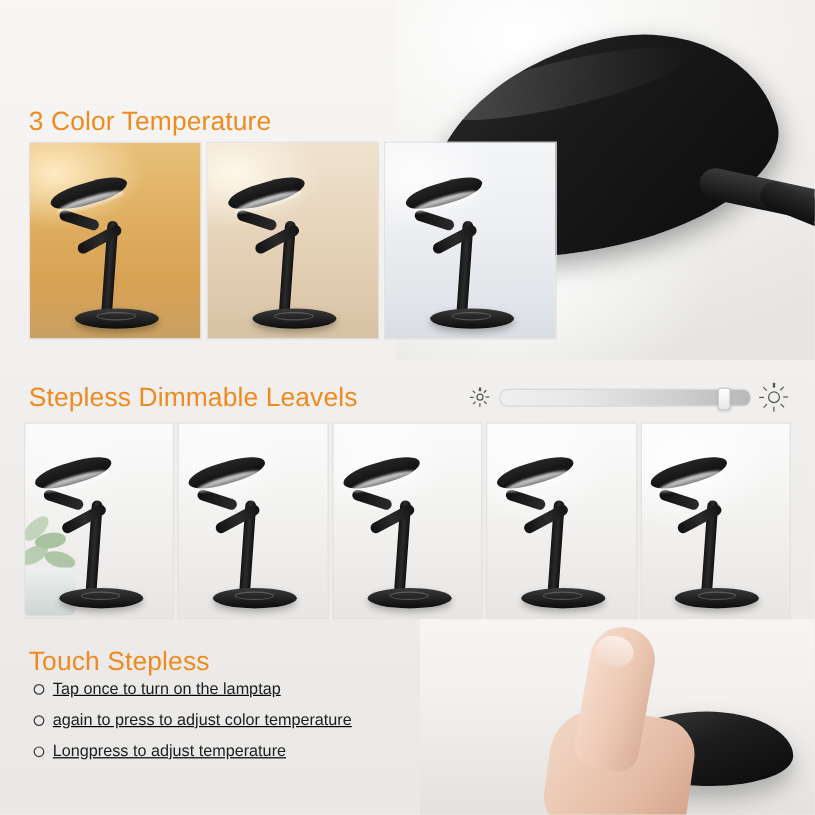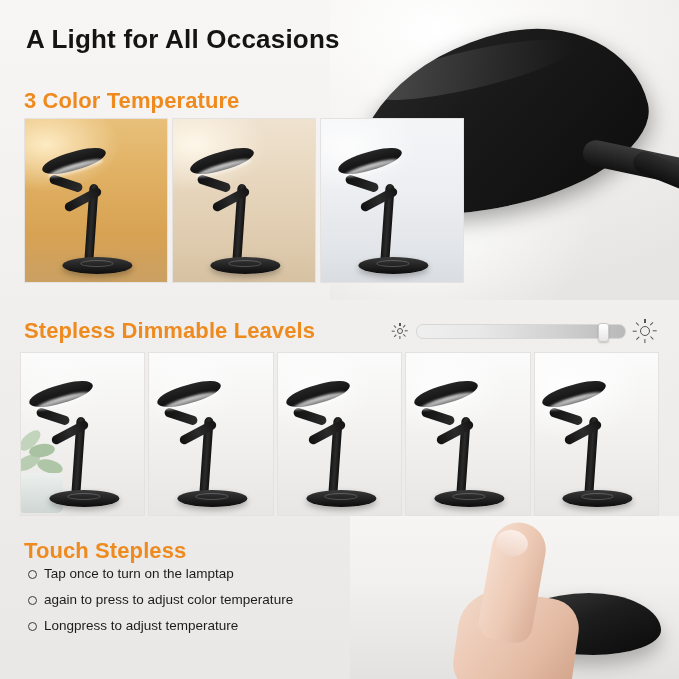--- a/index.html
+++ b/index.html
@@ -58,21 +58,21 @@
     border-radius:12px;
     transform:rotate(22deg);
   }
 
   
   .main-title{
     position:absolute;left:26px;top:24px;
     font-size:26px;font-weight:bold;color:#141414;letter-spacing:.2px;
   }
   .sec-title{
-    position:absolute;font-size:22px;font-weight:bold;color:#ee8a1e;letter-spacing:.1px;
+    position:absolute;font-size:22px;font-weight:normal;color:#ee8a1e;letter-spacing:.1px;
   }
   #t-color{left:24px;top:88px;}
   #t-dim{left:24px;top:318px;text-align:center;}
   #t-touch{left:24px;top:538px;}
 
   
   .ct-row{position:absolute;left:24px;top:118px;width:441px;height:165px;display:flex;gap:4px;}
   .ct-cell{width:144px;height:165px;position:relative;overflow:hidden;border:1px solid #e3e2e0;box-sizing:border-box;}
   .warm{background:linear-gradient(180deg,#e8c07a 0%,#e0b063 35%,#d8a253 70%,#caa063 100%);}
   .neutral{background:linear-gradient(180deg,#efe2cf 0%,#e7d6bd 40%,#dfcbae 75%,#d6c1a2 100%);}
@@ -156,21 +156,21 @@
   }
   .plant .pot{position:absolute;bottom:0;left:4px;width:44px;height:40px;background:linear-gradient(180deg,rgba(236,240,238,.95),rgba(205,213,210,.95));border-radius:4px 4px 6px 6px;}
   .plant .leaf{position:absolute;width:26px;height:13px;border-radius:50%;background:#b9cdb2;}
   .plant .l1{left:0;bottom:44px;transform:rotate(-28deg);}
   .plant .l2{left:14px;bottom:56px;transform:rotate(-8deg);background:#a9c2a1;}
   .plant .l3{left:2px;bottom:66px;transform:rotate(-44deg);background:#c3d4bc;}
   .plant .l4{left:22px;bottom:40px;transform:rotate(16deg);background:#aec6a6;}
 
   
   .bullets{position:absolute;left:28px;top:566px;width:330px;}
-  .bullet{display:flex;align-items:flex-start;gap:7px;margin-bottom:9px;}
+  .bullet{display:flex;align-items:flex-start;gap:7px;margin-bottom:9px;text-decoration:underline;}
   .bullet .dot{
     width:9px;height:9px;border-radius:50%;border:1.5px solid #3a3a3a;
     box-sizing:border-box;margin-top:4px;flex:none;background:transparent;
   }
   .bullet span.txt{font-size:13.5px;color:#1c1c1c;line-height:1.25;}
 
   
   .touch-photo{
     position:absolute;left:350px;top:516px;width:329px;height:163px;overflow:hidden;
     background:linear-gradient(180deg,#f6f5f3 0%,#efeeec 60%,#e8e7e5 100%);
@@ -215,21 +215,20 @@
 <div id="page">
 
   <div class="hero-lamp">
     <div class="wallglow"></div>
     <div class="panel"></div>
     <div class="head"></div>
     <div class="neck"></div>
     <div class="neck2"></div>
   </div>
 
-  <div class="main-title">A Light for All Occasions</div>
 
   <div class="sec-title" id="t-color">3 Color Temperature</div>
 
   <div class="ct-row">
     <div class="ct-cell warm">
       <div class="glow"></div>
       <div class="lamp">
         <div class="arm"></div>
         <div class="arm2"></div>
         <div class="arm3"></div>

